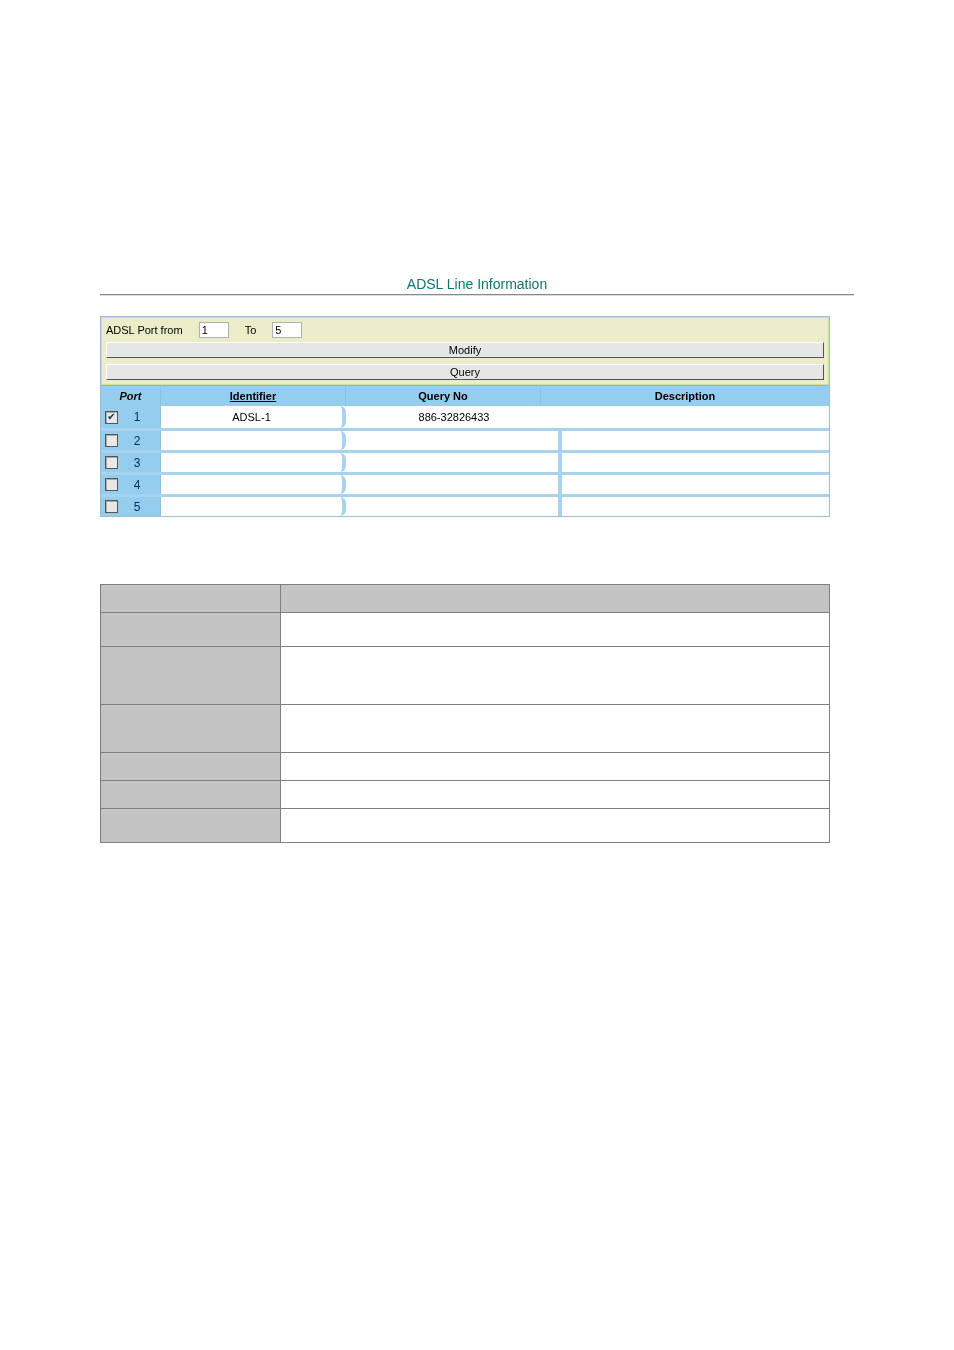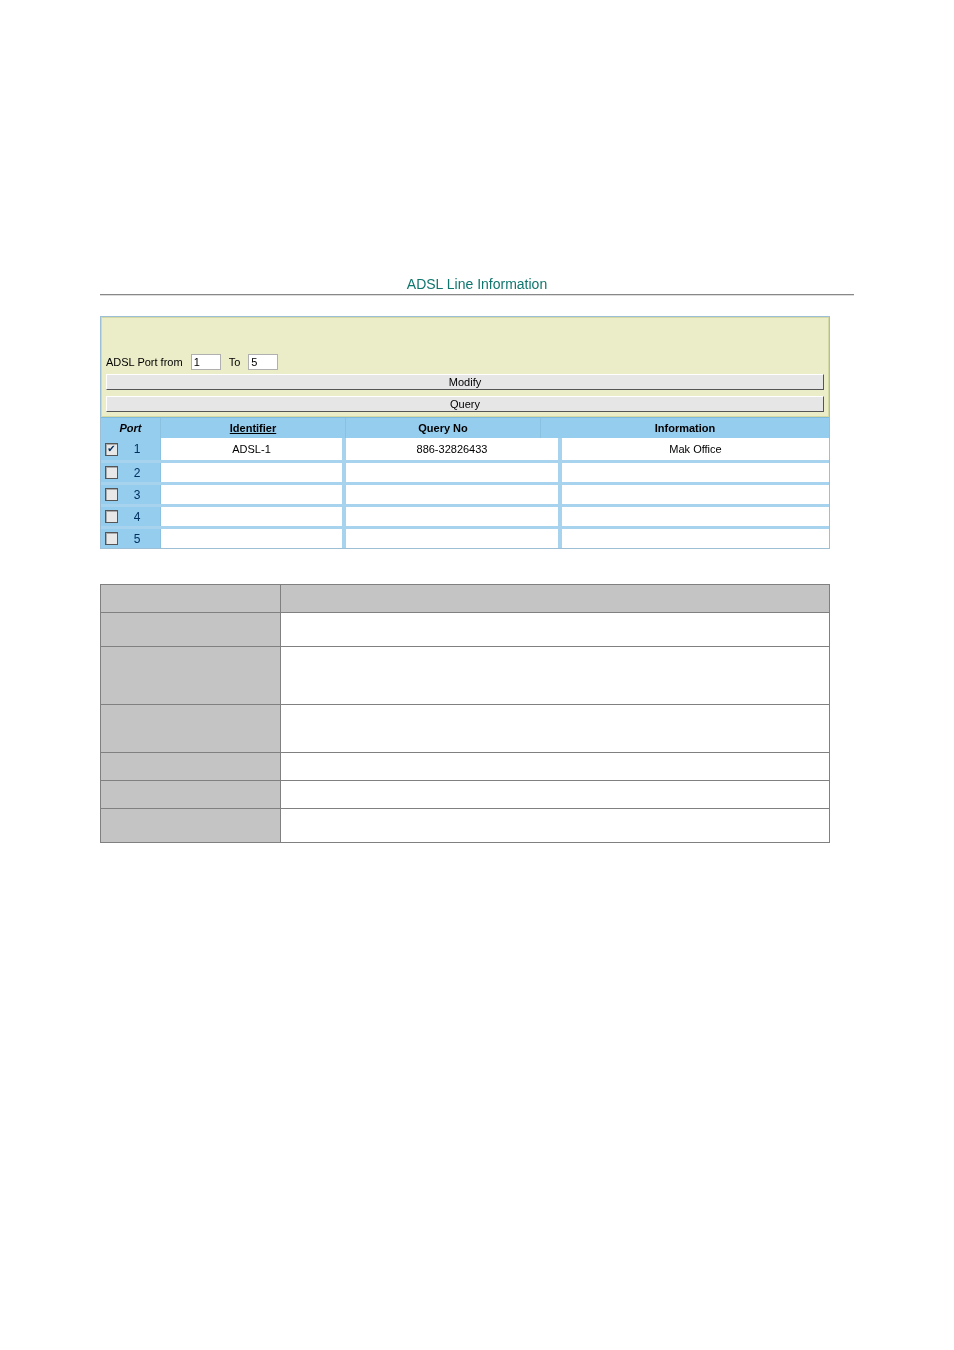--- a/index.html
+++ b/index.html
@@ -43,24 +43,23 @@
     border: 1px solid #9dbfd6;
   }
   .filter-bar {
     background: #ebedc8;
     padding: 4px 4px 4px 4px;
     border: 1px solid #d5d9a3;
   }
   .filter-row1 {
     display: flex;
     align-items: center;
-    gap: 8px;
+    gap: 16px;
     padding: 0 0 2px 0;
     color: #000;
-    margin-top: 32px;
   }
   .filter-row1 .num-input {
     width: 30px;
     height: 16px;
     font-size: 11px;
     border: 1px solid #b0b0b0;
     background: #fff;
     padding: 0 2px;
   }
   .btn-row { display: flex; gap: 6px; padding-top: 2px; flex-direction: column; }
@@ -125,21 +124,21 @@
   .dcell {
     background: #fff;
     display: flex;
     align-items: center;
     justify-content: center;
     font-size: 11px;
     color: #000;
     border-right: 4px solid #a7d3ef;
   }
   .dcell:last-child { border-right: none; }
-  .d-ident { width: 185px; }
+  .d-ident { width: 185px; border-radius: 6px; }
   .d-phone { width: 216px; }
   .d-desc  { flex: 1; }
 
   .lower-table {
     position: absolute;
     top: 584px;
     left: 100px;
     width: 730px;
     border-collapse: collapse;
     border: 1px solid #808080;
@@ -180,32 +179,31 @@
       <div class="btn-row">
         <button class="btn">Modify</button>
         <button class="btn">Query</button>
       </div>
     </div>
 
     <div class="header-row">
       <div class="hcell col-port">Port</div>
       <div class="hcell col-ident">Identifier</div>
       <div class="hcell col-phone">Query No</div>
-      <div class="hcell col-desc">Information</div>
+      <div class="hcell col-desc">Description</div>
     </div>
 
     <div id="rows-container">
         <div class="datarow">
           <div class="dcell-port">
             <span class="cb">✔</span>
             <span class="portnum">1</span>
           </div>
           <div class="dcell d-ident">ADSL-1</div>
           <div class="dcell d-phone">886-32826433</div>
-          <div class="dcell d-desc">Mak Office</div>
         </div>
         <div class="datarow">
           <div class="dcell-port">
             <span class="cb"></span>
             <span class="portnum">2</span>
           </div>
           <div class="dcell d-ident"></div>
           <div class="dcell d-phone"></div>
           <div class="dcell d-desc"></div>
         </div>

